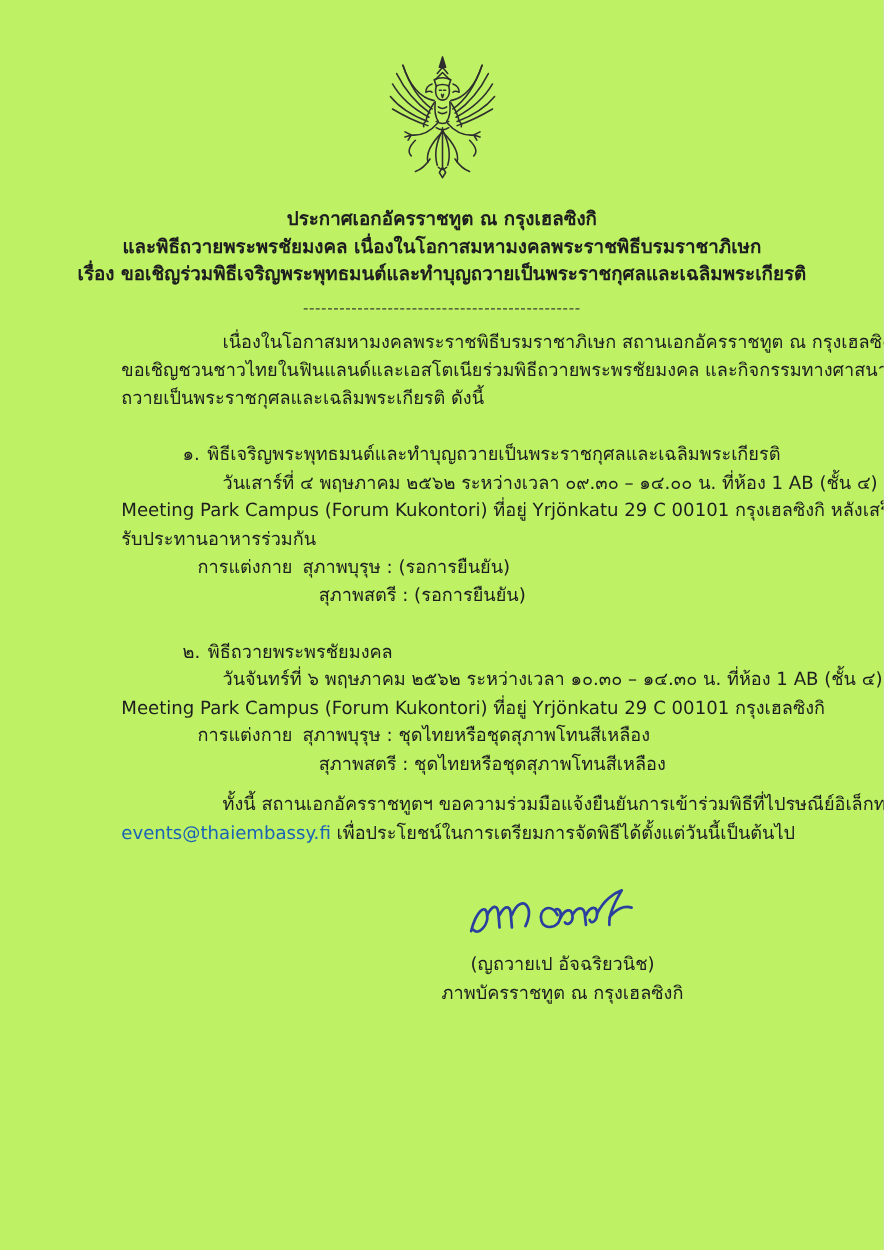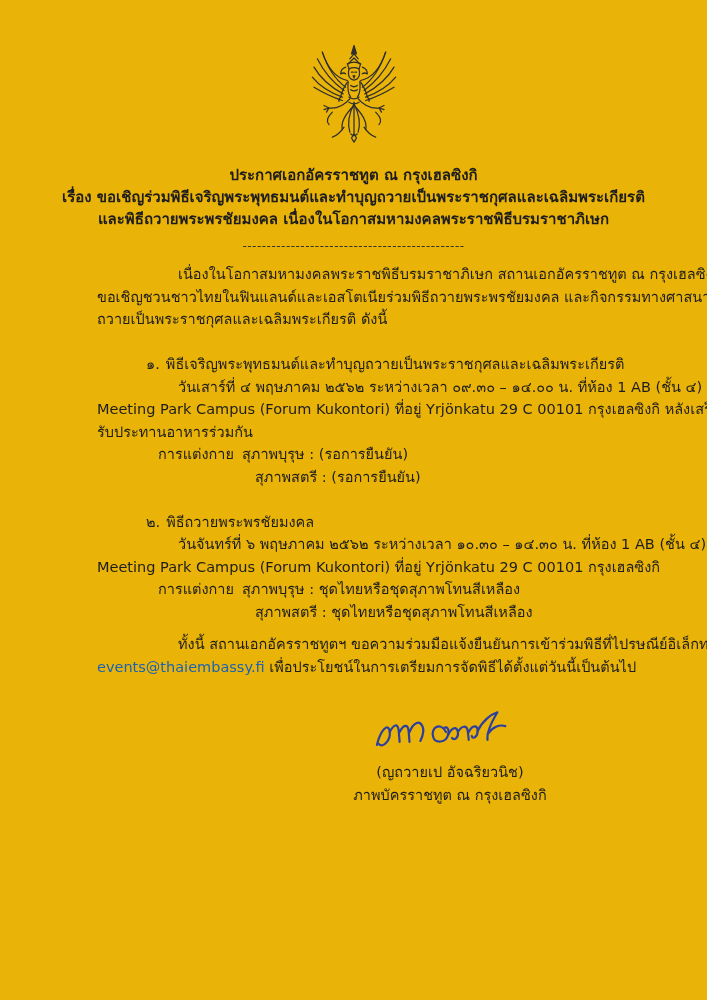--- a/index.html
+++ b/index.html
@@ -1,21 +1,21 @@
 <!DOCTYPE html>
 <html><head>
 <meta charset="utf-8">
 <style>
   * { margin:0; padding:0; box-sizing:border-box; }
   html,body { background:#e9e9e9; }
   .page {
     position:relative;
     width:707px; height:1000px;
     margin:0 auto;
-    background:#eab308;
+    background:#bef264;
     font-family:"DejaVu Sans","Liberation Sans",sans-serif;
     color:#1d1d1f;
     font-size:14.5px;
     line-height:22.5px;
     overflow:hidden;
     box-shadow:0 0 6px rgba(0,0,0,.25);
   }
   .garuda-wrap { position:absolute; top:40px; left:50%; transform:translateX(-50%); }
   .title-block {
     position:absolute; top:164px; left:0; right:0;
@@ -98,22 +98,22 @@
       <path d="M60 74 C72 86 76 95 74 103"></path>
       <path d="M56 108 Q60 112 64 108"></path>
       <path d="M60 108 l-3 5 l3 5 l3 -5 Z"></path>
       <path d="M48 100 C44 106 40 110 34 112"></path>
       <path d="M72 100 C76 106 80 110 86 112"></path>
     </svg>
   </div>
 
   <div class="title-block">
     <div class="line">ประกาศเอกอัครราชทูต ณ กรุงเฮลซิงกิ</div>
+    <div class="line">และพิธีถวายพระพรชัยมงคล เนื่องในโอกาสมหามงคลพระราชพิธีบรมราชาภิเษก</div>
     <div class="line">เรื่อง ขอเชิญร่วมพิธีเจริญพระพุทธมนต์และทำบุญถวายเป็นพระราชกุศลและเฉลิมพระเกียรติ</div>
-    <div class="line">และพิธีถวายพระพรชัยมงคล เนื่องในโอกาสมหามงคลพระราชพิธีบรมราชาภิเษก</div>
     <div class="divider">----------------------------------------------</div>
   </div>
 
   <div class="body-block">
     <div class="line ind-para">เนื่องในโอกาสมหามงคลพระราชพิธีบรมราชาภิเษก สถานเอกอัครราชทูต ณ กรุงเฮลซิงกิ</div>
     <div class="line">ขอเชิญชวนชาวไทยในฟินแลนด์และเอสโตเนียร่วมพิธีถวายพระพรชัยมงคล และกิจกรรมทางศาสนา</div>
     <div class="line">ถวายเป็นพระราชกุศลและเฉลิมพระเกียรติ ดังนี้</div>
     <div class="sp"></div>
 
     <div class="line ind-num">

